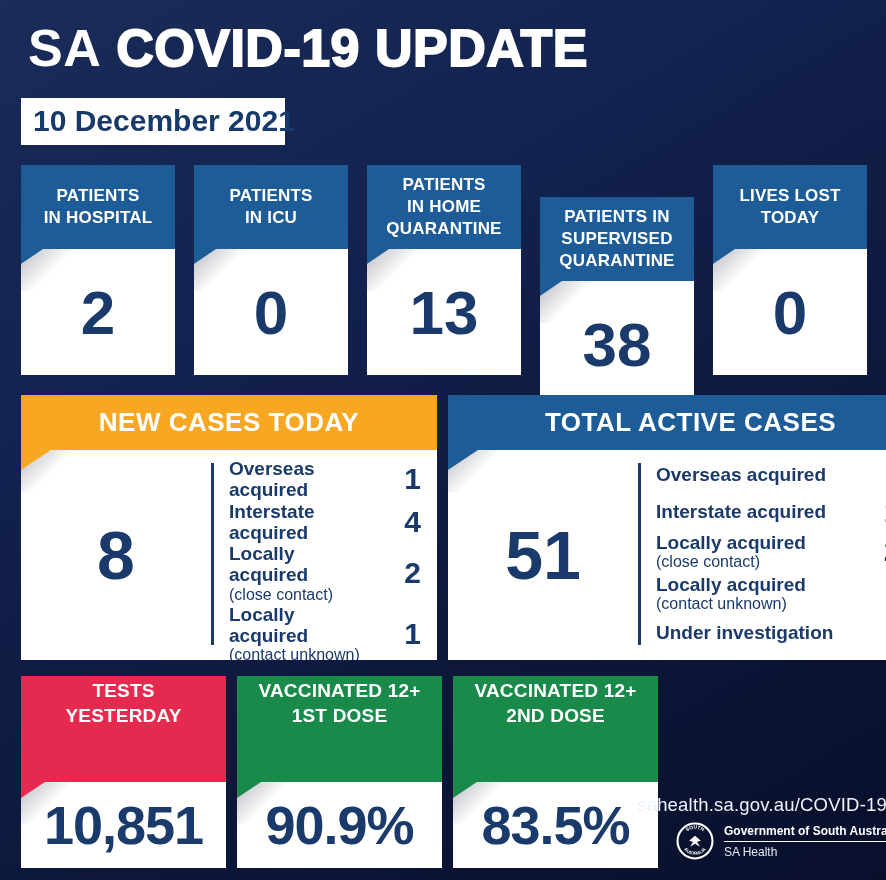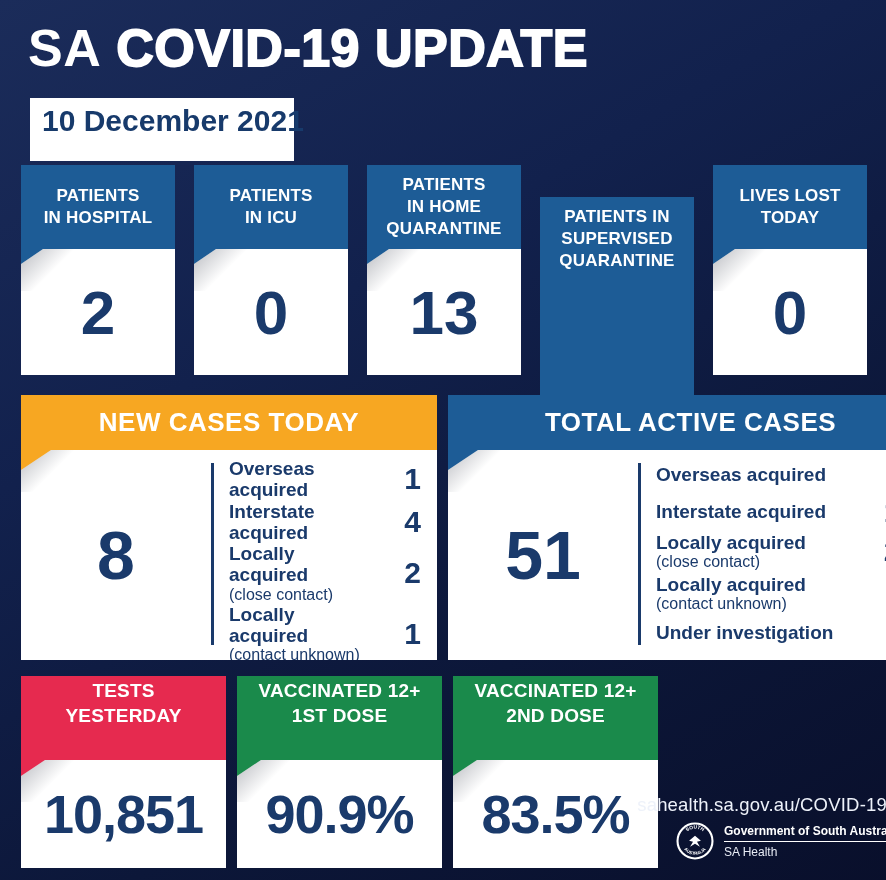--- a/index.html
+++ b/index.html
@@ -6,21 +6,21 @@
   .canvas{
     position:relative;width:886px;height:880px;overflow:hidden;
     font-family:"Liberation Sans",sans-serif;
     background:linear-gradient(150deg,#1b2c5a 0%,#12214d 35%,#0c1739 68%,#090f2b 100%);
     padding-left:24px;
   }
   
   .title{position:absolute;left:28px;top:16px;color:#fff;font-size:52px;line-height:1.25;letter-spacing:.5px;white-space:nowrap;}
   .title .prefix{font-weight:700;}
   .title .main{font-weight:700;-webkit-text-stroke:1.8px #ffffff;}
-  .datebox{position:absolute;left:30px;top:98px;width:264px;height:63px;background:#ffffff;}
+  .datebox{position:absolute;left:21px;top:98px;width:264px;height:47px;background:#ffffff;}
   .datebox .datetext{position:absolute;left:12px;top:6px;font-size:30px;font-weight:700;color:#173a6b;white-space:nowrap;}
 
   
   .fold-card{position:absolute;}
   .fold-card .band-label{
     position:absolute;left:0;right:0;top:0;display:flex;align-items:center;justify-content:center;
     color:#fff;font-weight:700;text-align:center;white-space:pre-line;
   }
   .fold-card .body{
     position:absolute;left:0;right:0;bottom:0;background:#ffffff;
@@ -49,21 +49,21 @@
   .mid-card .rows{position:absolute;left:208px;right:16px;top:8px;bottom:10px;display:flex;flex-direction:column;justify-content:space-between;}
   .brow{display:flex;align-items:center;justify-content:space-between;gap:6px;}
   .brow .lbl{font-size:19px;font-weight:700;color:#1a3a6b;line-height:1.12;}
   .brow .sub{display:block;font-size:16px;font-weight:400;}
   .brow .sub:empty{display:none;}
   .brow .val{font-size:30px;font-weight:700;color:#1a3a6b;min-width:40px;text-align:right;}
 
   
   .bottom-card{width:205px;height:192px;top:676px;}
   .bottom-card .band-label{height:56px;font-size:19px;line-height:1.3;letter-spacing:.2px;}
-  .bottom-card .body{height:108px;--cx:24px;--cy:16px;}
+  .bottom-card .body{height:86px;--cx:24px;--cy:16px;}
   .bottom-card .value{font-size:54px;letter-spacing:-1px;}
 
   
   .footer-url{position:absolute;right:23px;top:794px;font-size:18.5px;color:#eef2fa;letter-spacing:.2px;}
   .gov-block{position:absolute;left:676px;top:822px;display:flex;align-items:center;gap:10px;}
   .gov-text .gov-name{font-size:12px;font-weight:700;color:#fff;padding-bottom:3px;border-bottom:1px solid #ffffff;white-space:nowrap;}
   .gov-text .gov-agency{font-size:12px;color:#e7ebf4;padding-top:3px;white-space:nowrap;}
 </style>
 </head>
 <body>
@@ -97,20 +97,23 @@
 IN HOME
 QUARANTINE</div>
     <div class="body">
         <div class="value">13</div>
       </div>
   </div>
   <div class="fold-card stat-card" style="left: 540px; background-color: rgb(29, 92, 150); margin-top: 32px;">
     <div class="band-label">PATIENTS IN
 SUPERVISED
 QUARANTINE</div>
+    <div class="body">
+        <div class="value">38</div>
+      </div>
   </div>
   <div class="fold-card stat-card" style="left: 713px; background-color: rgb(29, 92, 150);">
     <div class="band-label">LIVES LOST
 TODAY</div>
     <div class="body">
         <div class="value">0</div>
       </div>
   </div>
 
   <div class="fold-card mid-card" style="left: 21px; background-color: rgb(247, 167, 34);">

